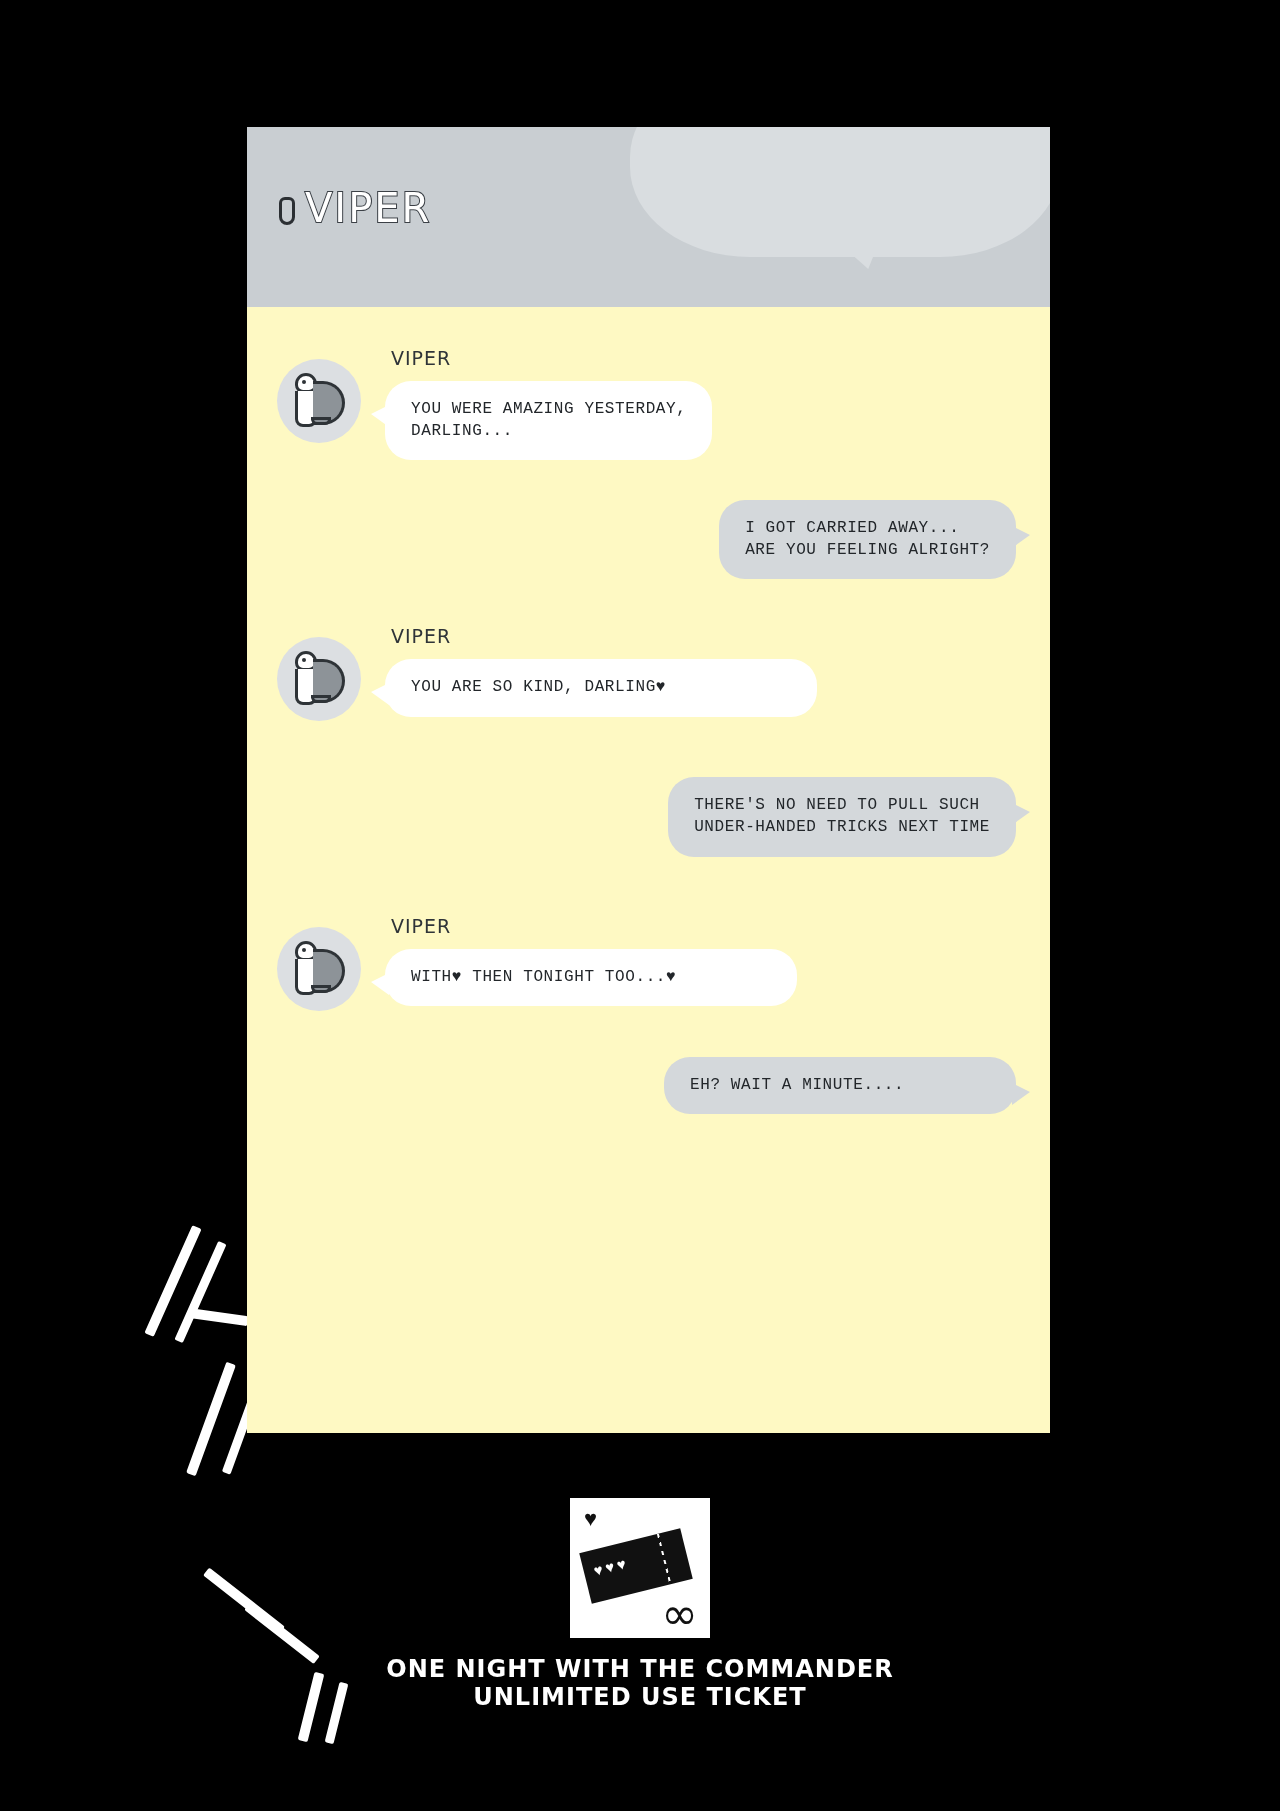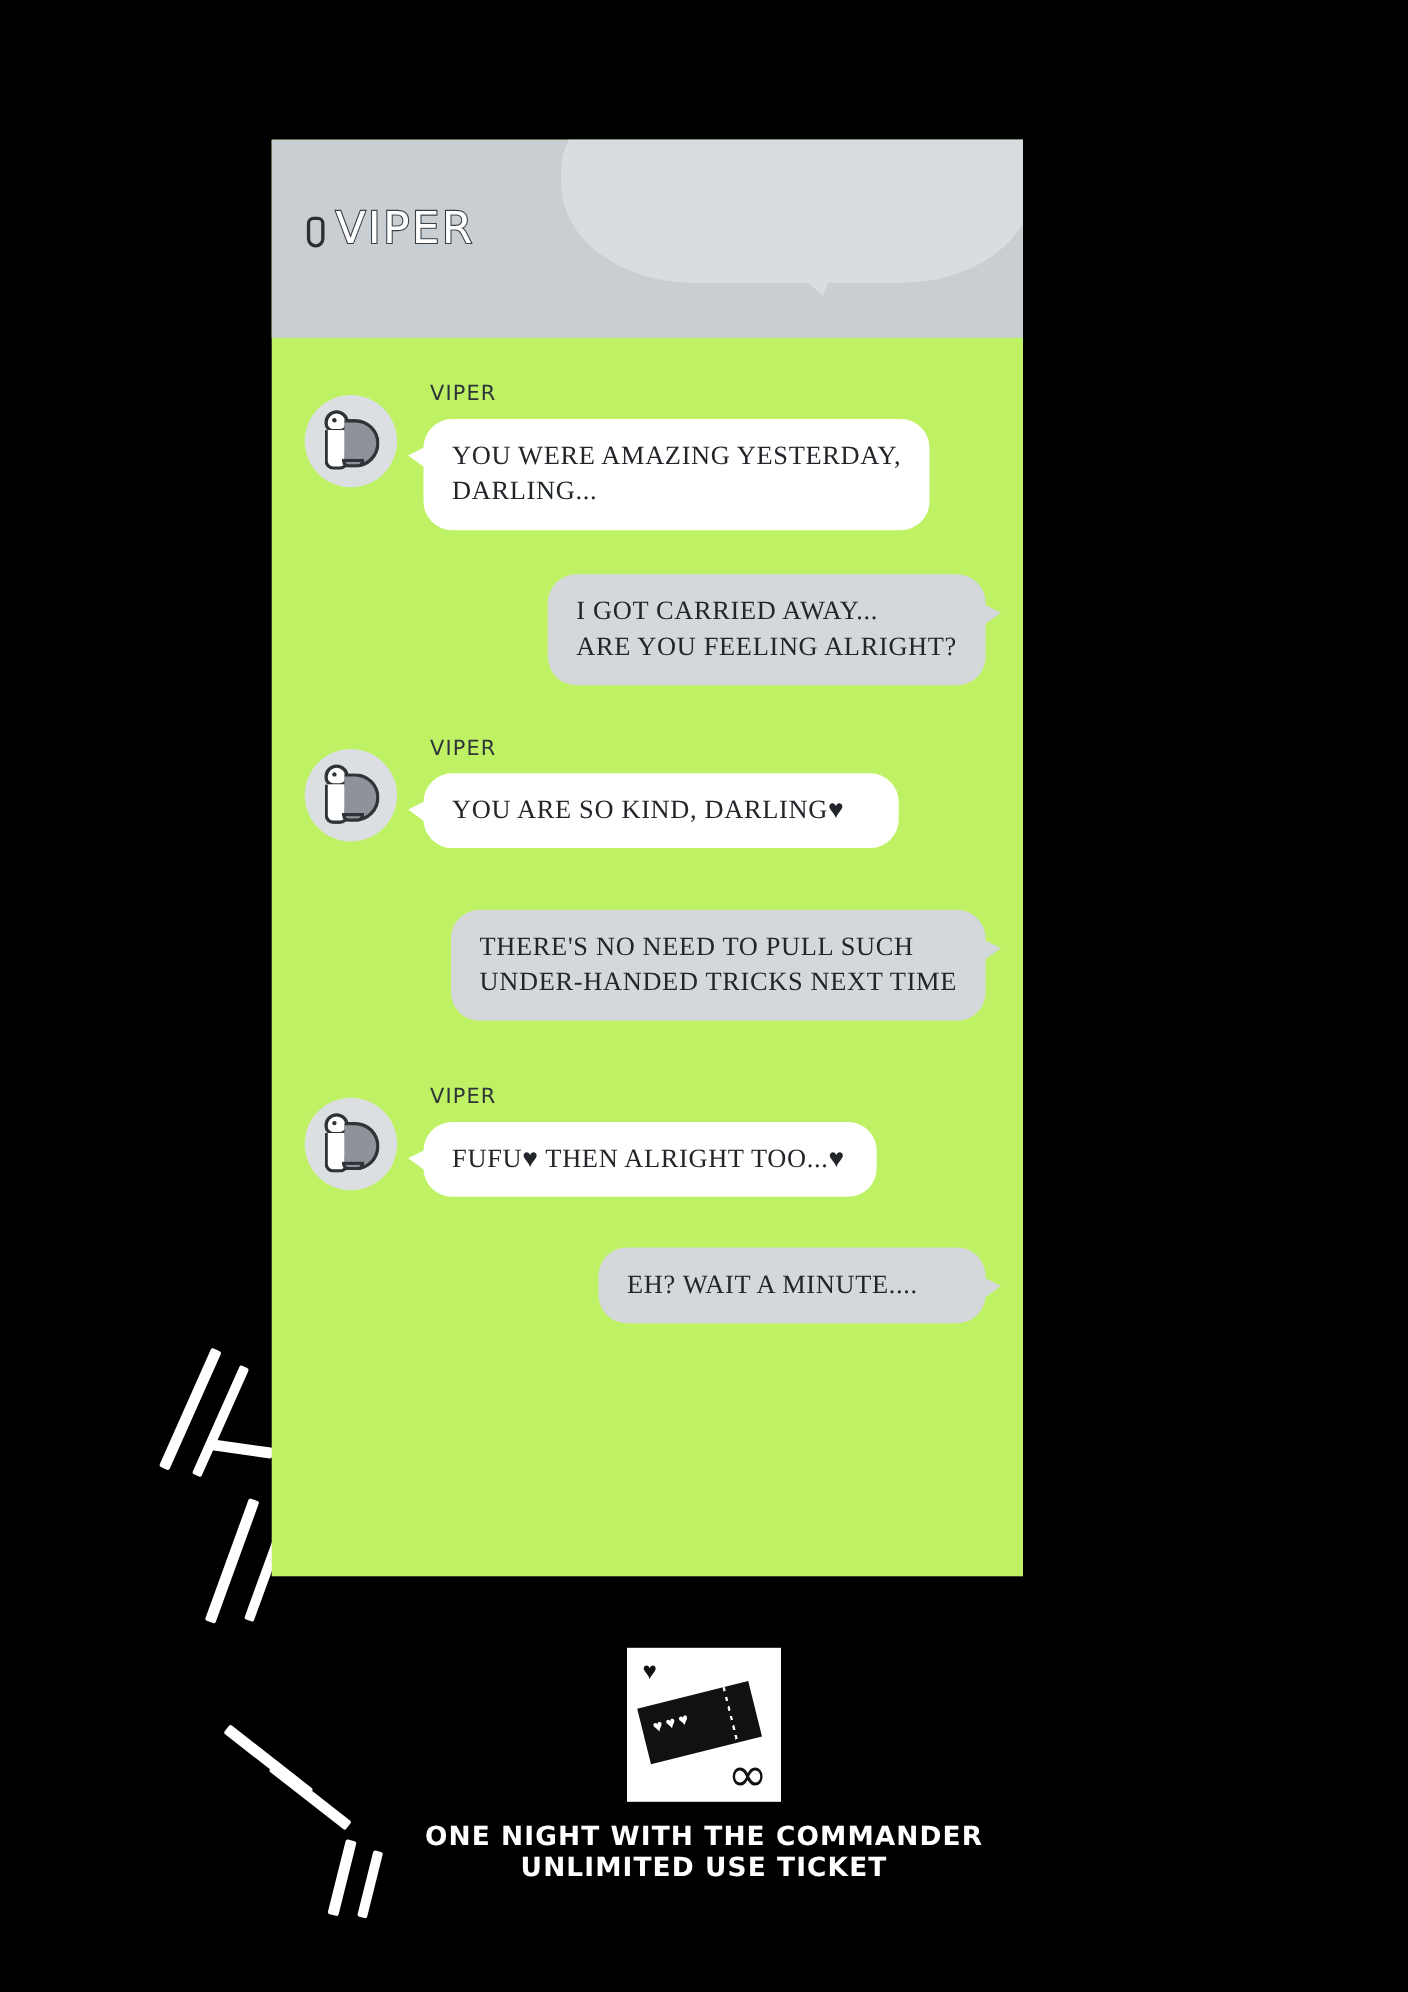--- a/index.html
+++ b/index.html
@@ -13,23 +13,23 @@
     position: relative;
     overflow: hidden;
     font-family: "Liberation Sans", sans-serif;
   }
 
   
   #chat-window {
     position: absolute;
     left: 247px;
     top: 127px;
-    width: 683px;
+    width: 803px;
     height: 1306px;
-    background: #bef264;
+    background: #fef9c3;
   }
 
   #chat-header {
     position: relative;
     width: 100%;
     height: 180px;
     background: #c9ced2;
     overflow: hidden;
   }
   
@@ -180,22 +180,22 @@
     font-size: 19px;
     letter-spacing: 1px;
     color: #2f3438;
     margin: 0 0 12px 6px;
   }
 
   .bubble {
     position: relative;
     max-width: 430px;
     padding: 18px 26px;
-    font-family: Liberation Serif, serif;
-    font-size: 24px;
+    font-family: Liberation Mono, monospace;
+    font-size: 16px;
     line-height: 1.35;
     letter-spacing: 0.6px;
     color: #22262a;
     white-space: pre-line;
   }
   .bubble.white {
     background: #ffffff;
     border-radius: 26px;
   }
   .bubble.white::before {
@@ -377,21 +377,21 @@
     <div class="msg-row incoming" style="margin-top:58px;">
       <div class="avatar">
         <span class="head"></span>
           <span class="eye"></span>
           <span class="neck"></span>
         <span class="tail"></span>
           <span class="tail-tip"></span>
       </div>
       <div class="msg-col">
         <div class="sender-name">VIPER</div>
-        <div class="bubble white" style="min-width:360px;">FUFU♥ THEN ALRIGHT TOO...♥</div>
+        <div class="bubble white" style="min-width:360px;">WITH♥ THEN TONIGHT TOO...♥</div>
       </div>
     </div>
 
     <div class="msg-row outgoing" style="margin-top:46px;">
       <div class="msg-col right">
         <div class="bubble grey" style="min-width:300px; ">EH? WAIT A MINUTE....</div>
       </div>
     </div>
 
   </div>

